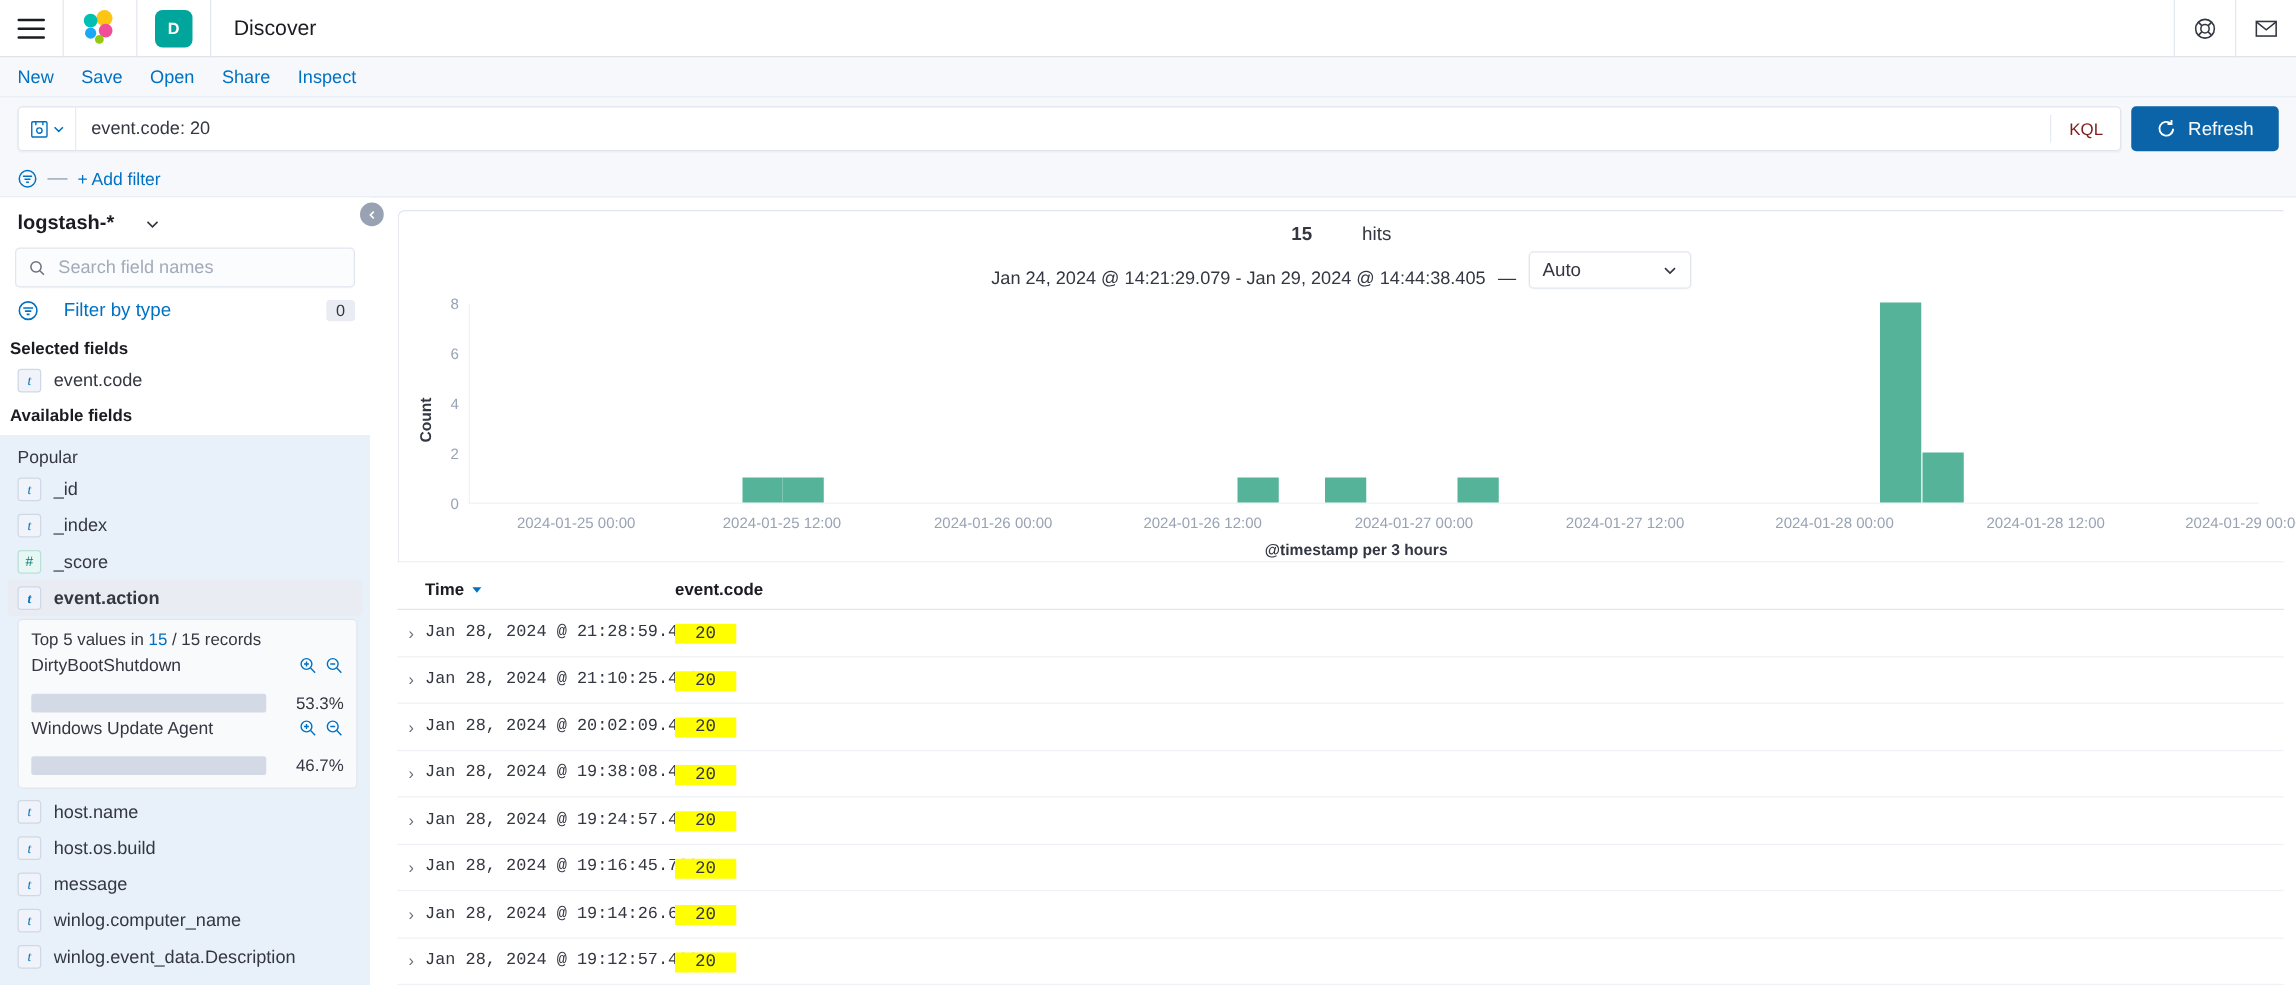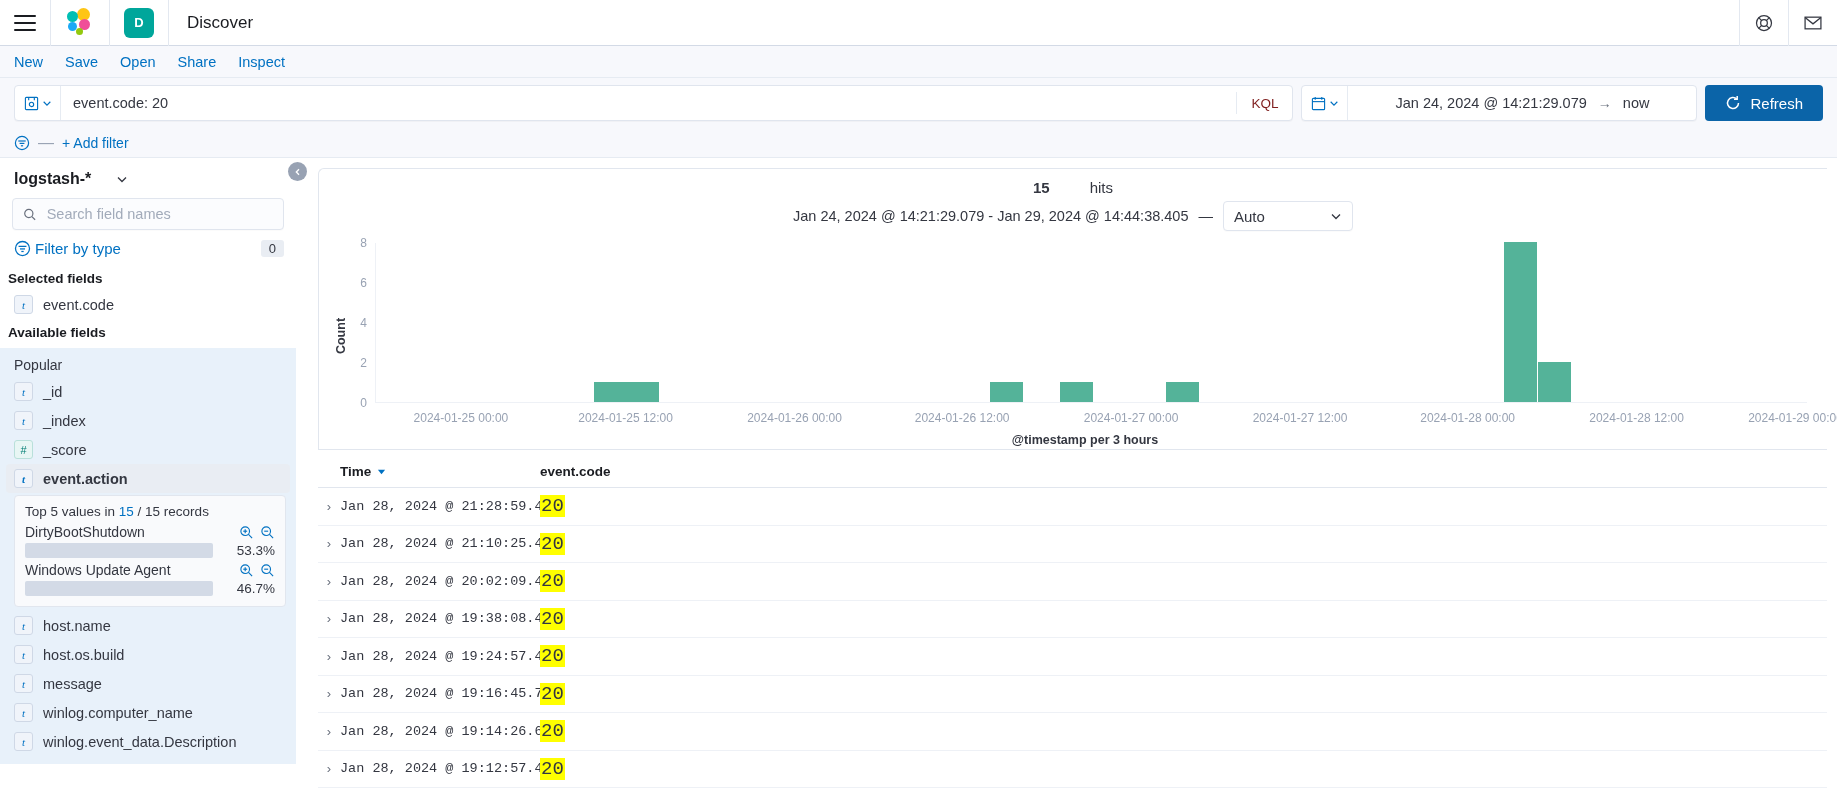--- a/index.html
+++ b/index.html
@@ -104,21 +104,21 @@
     width:100%; height:32px; border:1px solid #e0e5ee; border-radius:4px;
     background:#fbfcfe; display:flex; align-items:center; gap:8px; padding:0 10px;
     box-shadow:0 1px 1px rgba(0,0,0,.02);
   }
   .search-box input {
     border:none; outline:none; background:transparent; width:100%;
     font-family:inherit; font-size:14.5px; color:#343741;
   }
   .search-box input::placeholder { color:#a2abba; }
   .filter-type-row {
-    display:flex; align-items:center; gap:4px; padding:10px 12px 8px 14px;
+    display:flex; align-items:center; gap:20px; padding:10px 12px 8px 14px;
   }
   .filter-type-row .ft-label { color:#0071c2; font-size:15px; flex:1 1 auto; }
   .ft-badge {
     background:#e9edf3; color:#343741; font-size:13px; border-radius:3px;
     padding:1px 8px; font-weight:500;
   }
   .section-head { font-size:13.5px; font-weight:700; color:#1a1c21; padding:6px 14px 4px 8px; }
   .field-row {
     display:flex; align-items:center; gap:10px; padding:5px 10px 5px 14px;
     font-size:14.5px; color:#343741; cursor:pointer;
@@ -134,41 +134,41 @@
   .popular-label { font-size:14px; color:#343741; padding:3px 14px 4px 14px; }
   .field-popover {
     background:#f9fafc; border:1px solid #e1e6ee; border-radius:4px;
     margin:2px 10px 4px 14px; padding:8px 10px 10px 10px;
   }
   .popover-title { font-size:13.5px; color:#343741; margin-bottom:5px; }
   .popover-title b { color:#0071c2; font-weight:400; }
   .val-row { display:flex; align-items:center; justify-content:space-between; margin-top:4px; }
   .val-name { font-size:14px; color:#343741; }
   .val-icons { display:flex; gap:6px; color:#0071c2; }
-  .bar-row { display:flex; align-items:flex-end; gap:20px; margin-top:3px; }
+  .bar-row { display:flex; align-items:flex-end; gap:20px; margin-top:15px; }
   .bar-track { flex:1 1 auto; height:15px; background:#d3dae6; border-radius:2px; overflow:hidden; }
   .bar-fill { height:100%; background:#017d73; }
   .val-pct { font-size:13.5px; color:#343741; width:42px; text-align:right; }
 
   
   .main { flex:1 1 auto; position:relative; padding:10px 10px 0 22px; }
   .collapse-btn {
     position:absolute; left:-8px; top:4px; width:19px; height:19px; border-radius:50%;
     background:#98a2b3; color:#fff; display:flex; align-items:center; justify-content:center;
     font-size:10px; cursor:pointer; z-index:5;
   }
   .chart-panel {
     border:1px solid #e1e6ee; border-radius:6px 0 0 0; border-right:none;
     background:#fff; padding:10px 0 6px 0;
   }
   .hits-line { text-align:center; font-size:15px; color:#343741; }
   .hits-line b { font-weight:700; }
   .hits-line .hits-word { color:#343741; font-weight:400; margin-left:4px;padding-left:36px; }
   .range-line {
-    display:flex; align-items:center; justify-content:center; gap:10px;
+    display:flex; align-items:flex-end; justify-content:center; gap:10px;
     margin-top:5px; font-size:14.5px; color:#343741;
   }
   .interval-select {
     border:1px solid #e0e5ee; border-radius:4px; height:30px; min-width:130px;
     display:flex; align-items:center; justify-content:space-between;
     padding:0 10px; font-size:15px; color:#343741; background:#fff; cursor:pointer;
     box-shadow:0 1px 1px rgba(0,0,0,.02);
   }
   .chart-area { position:relative; height:200px; margin-top:12px; }
   .y-label {
@@ -205,21 +205,21 @@
   }
   .doc-row .col-caret { color:#69707d; font-size:13px; text-align:center; cursor:pointer; }
   .cell-time {
     width:200px; flex:0 0 200px;
     font-family:"Liberation Mono", monospace; font-size:13.5px; color:#343741;
     white-space:nowrap;
   }
   .cell-code { flex:1 1 auto; }
   .hl {
     background:#ffff00; font-family:"Liberation Mono", monospace;
-    font-size:19px; color:#343741; padding:0 1px;
+    font-size:14px; color:#343741; padding:0 16px;
   }
   svg { display:block; }
 </style>
 </head>
 <body>
 
 <div class="global-header">
   <div class="gh-cell">
     <span class="hamburger">
         <i></i>
@@ -275,38 +275,20 @@
         <circle cx="8" cy="9" r="2.3"></circle>
           <line x1="5" y1="1.5" x2="5" y2="4.5"></line>
           <line x1="11" y1="1.5" x2="11" y2="4.5"></line>
       </svg>
       <svg width="10" height="10" viewBox="0 0 12 12" fill="none" stroke="#0071c2" stroke-width="1.4">
           <polyline points="2,4.5 6,8.5 10,4.5"></polyline>
         </svg>
     </div>
     <div class="query-text" title="Search">event.code: 20</div>
     <div class="kql-label">KQL</div>
-  </div>
-  <div class="datepicker">
-    <div class="dp-calendar">
-      <svg width="15" height="15" viewBox="0 0 16 16" fill="none" stroke="#0071c2" stroke-width="1.2">
-        <rect x="1.5" y="2.5" width="13" height="12" rx="1"></rect>
-          <line x1="1.5" y1="6" x2="14.5" y2="6"></line>
-        <line x1="4.5" y1="1" x2="4.5" y2="4"></line>
-          <line x1="11.5" y1="1" x2="11.5" y2="4"></line>
-      </svg>
-      <svg width="10" height="10" viewBox="0 0 12 12" fill="none" stroke="#0071c2" stroke-width="1.4">
-          <polyline points="2,4.5 6,8.5 10,4.5"></polyline>
-        </svg>
-    </div>
-    <div class="dp-range">
-      <span>Jan 24, 2024 @ 14:21:29.079</span>
-      <span class="dp-arrow">→</span>
-      <span>now</span>
-    </div>
   </div>
   <button class="refresh-btn">
     <svg width="16" height="16" viewBox="0 0 16 16" fill="none" stroke="#ffffff" stroke-width="1.5">
       <path d="M13.5 8a5.5 5.5 0 1 1-1.7-4"></path>
         <polyline points="12.2,1 12.2,4.2 9,4.2"></polyline>
     </svg>
     <span>Refresh</span>
   </button>
 </div>
 

